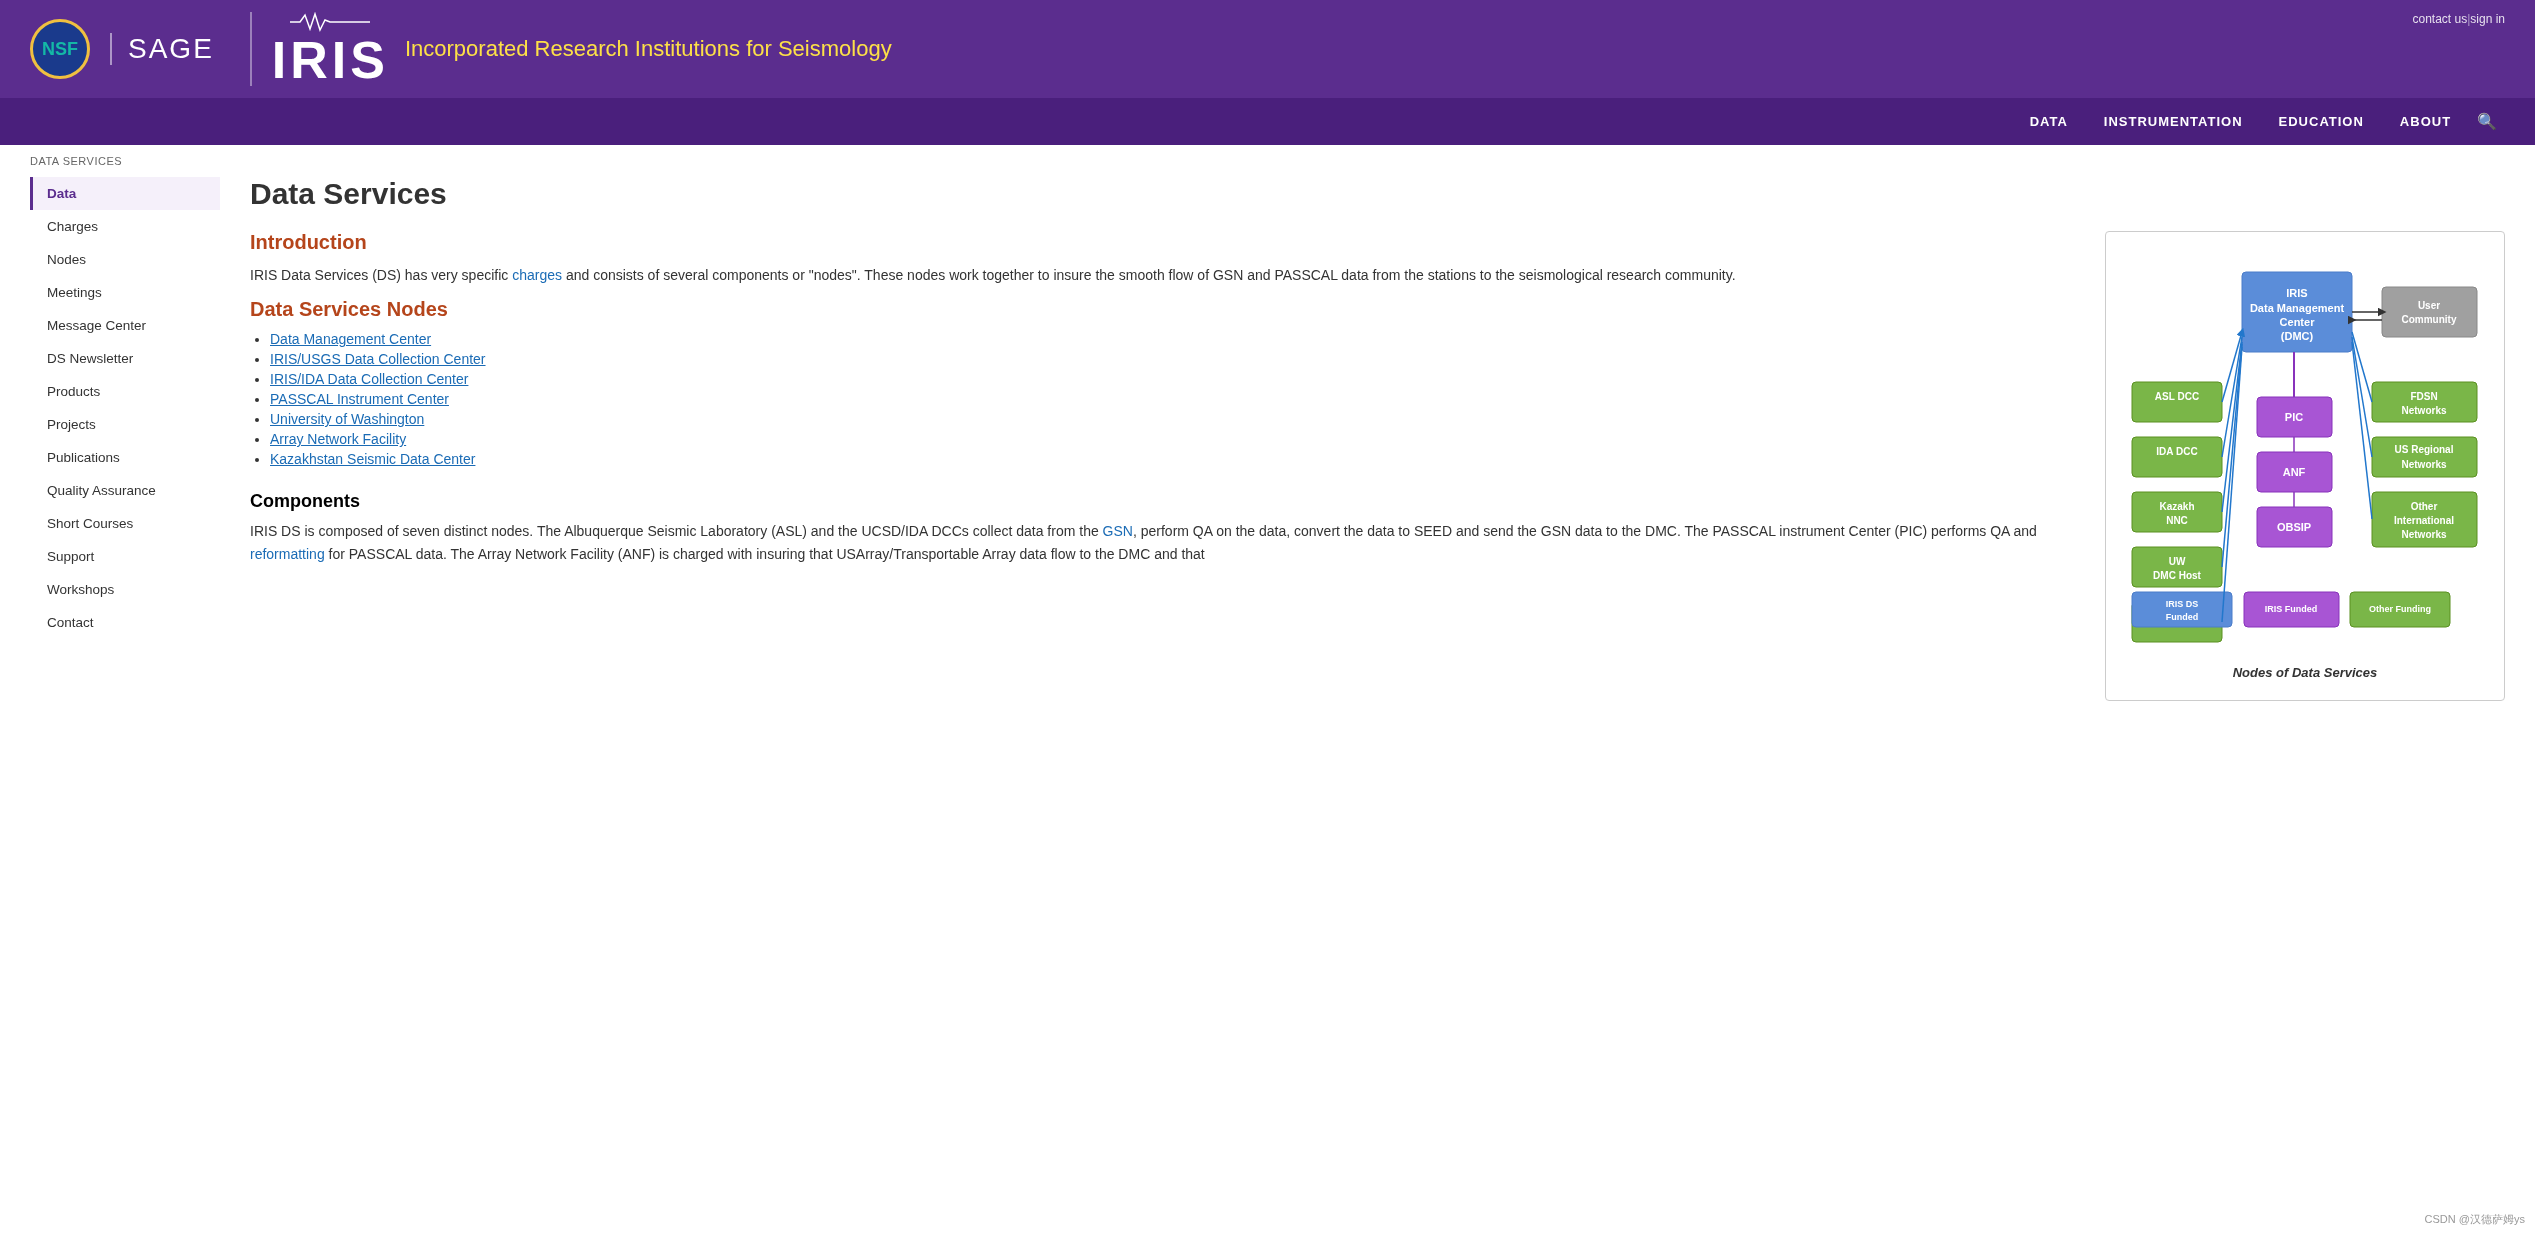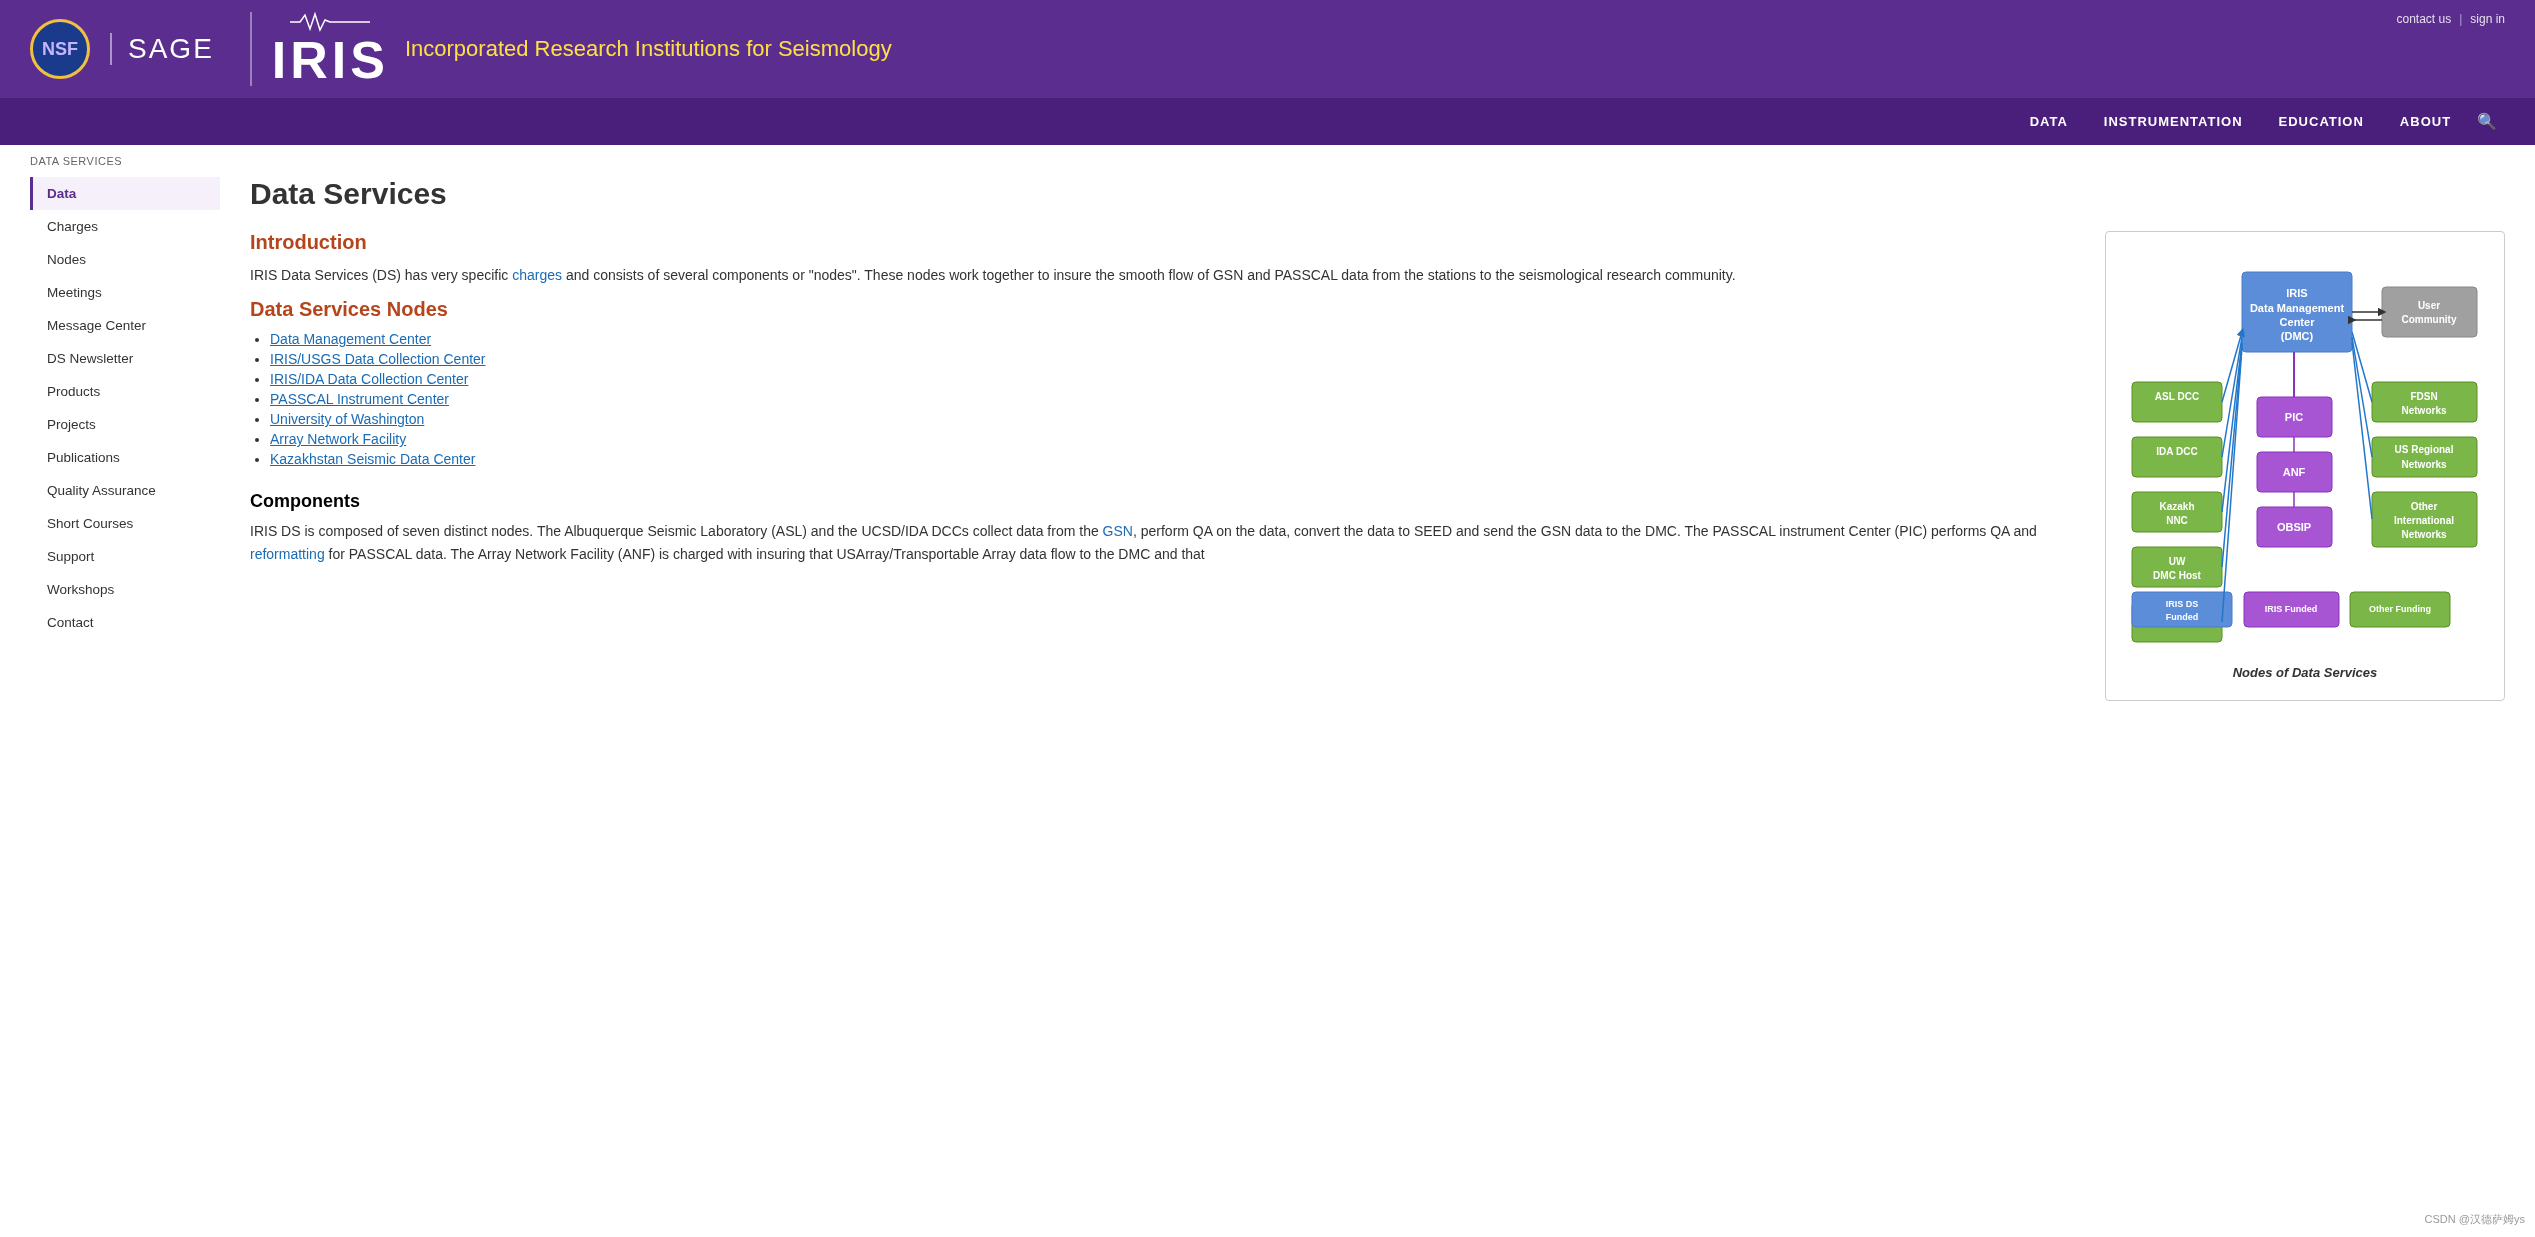--- a/index.html
+++ b/index.html
@@ -26,21 +26,21 @@
       width: 60px;
       height: 60px;
       background: #1a3a8c;
       border-radius: 50%;
       display: flex;
       align-items: center;
       justify-content: center;
       border: 3px solid #f0c040;
       font-weight: bold;
       font-size: 18px;
-      color: #c4b5fd;
+      color: #14b8a6;
       position: relative;
     }
     .sage-label {
       font-size: 28px;
       font-weight: normal;
       color: white;
       letter-spacing: 2px;
       border-left: 2px solid rgba(255,255,255,0.5);
       padding-left: 16px;
       margin-left: 4px;
@@ -65,21 +65,20 @@
       margin-left: 16px;
       font-weight: normal;
     }
     .header-util {
       position: absolute;
       top: 12px;
       right: 30px;
       font-size: 12px;
       color: rgba(255,255,255,0.85);
       display: flex;
-      gap: 8px;
       align-items: center;
     }
     .header-util a {
       color: rgba(255,255,255,0.85);
       text-decoration: none;
     }
     .header-util span { color: rgba(255,255,255,0.5); }
 
     
     .main-nav {

